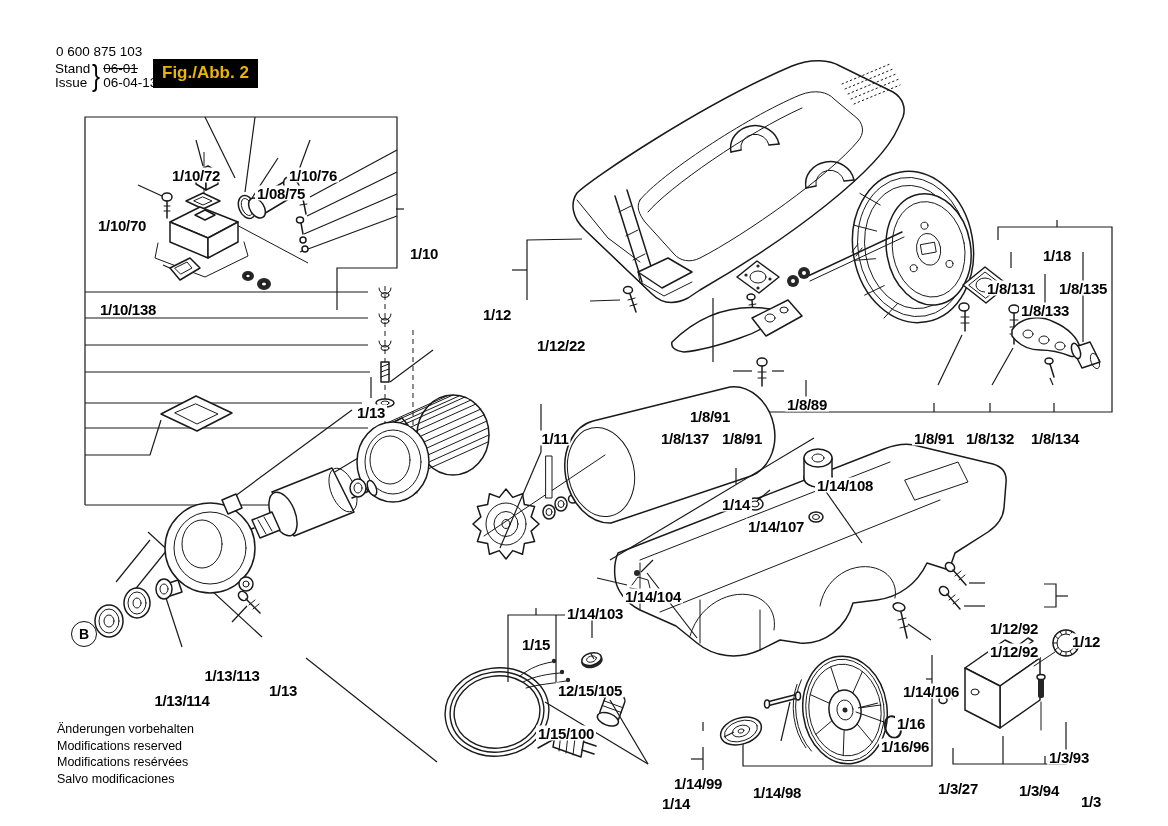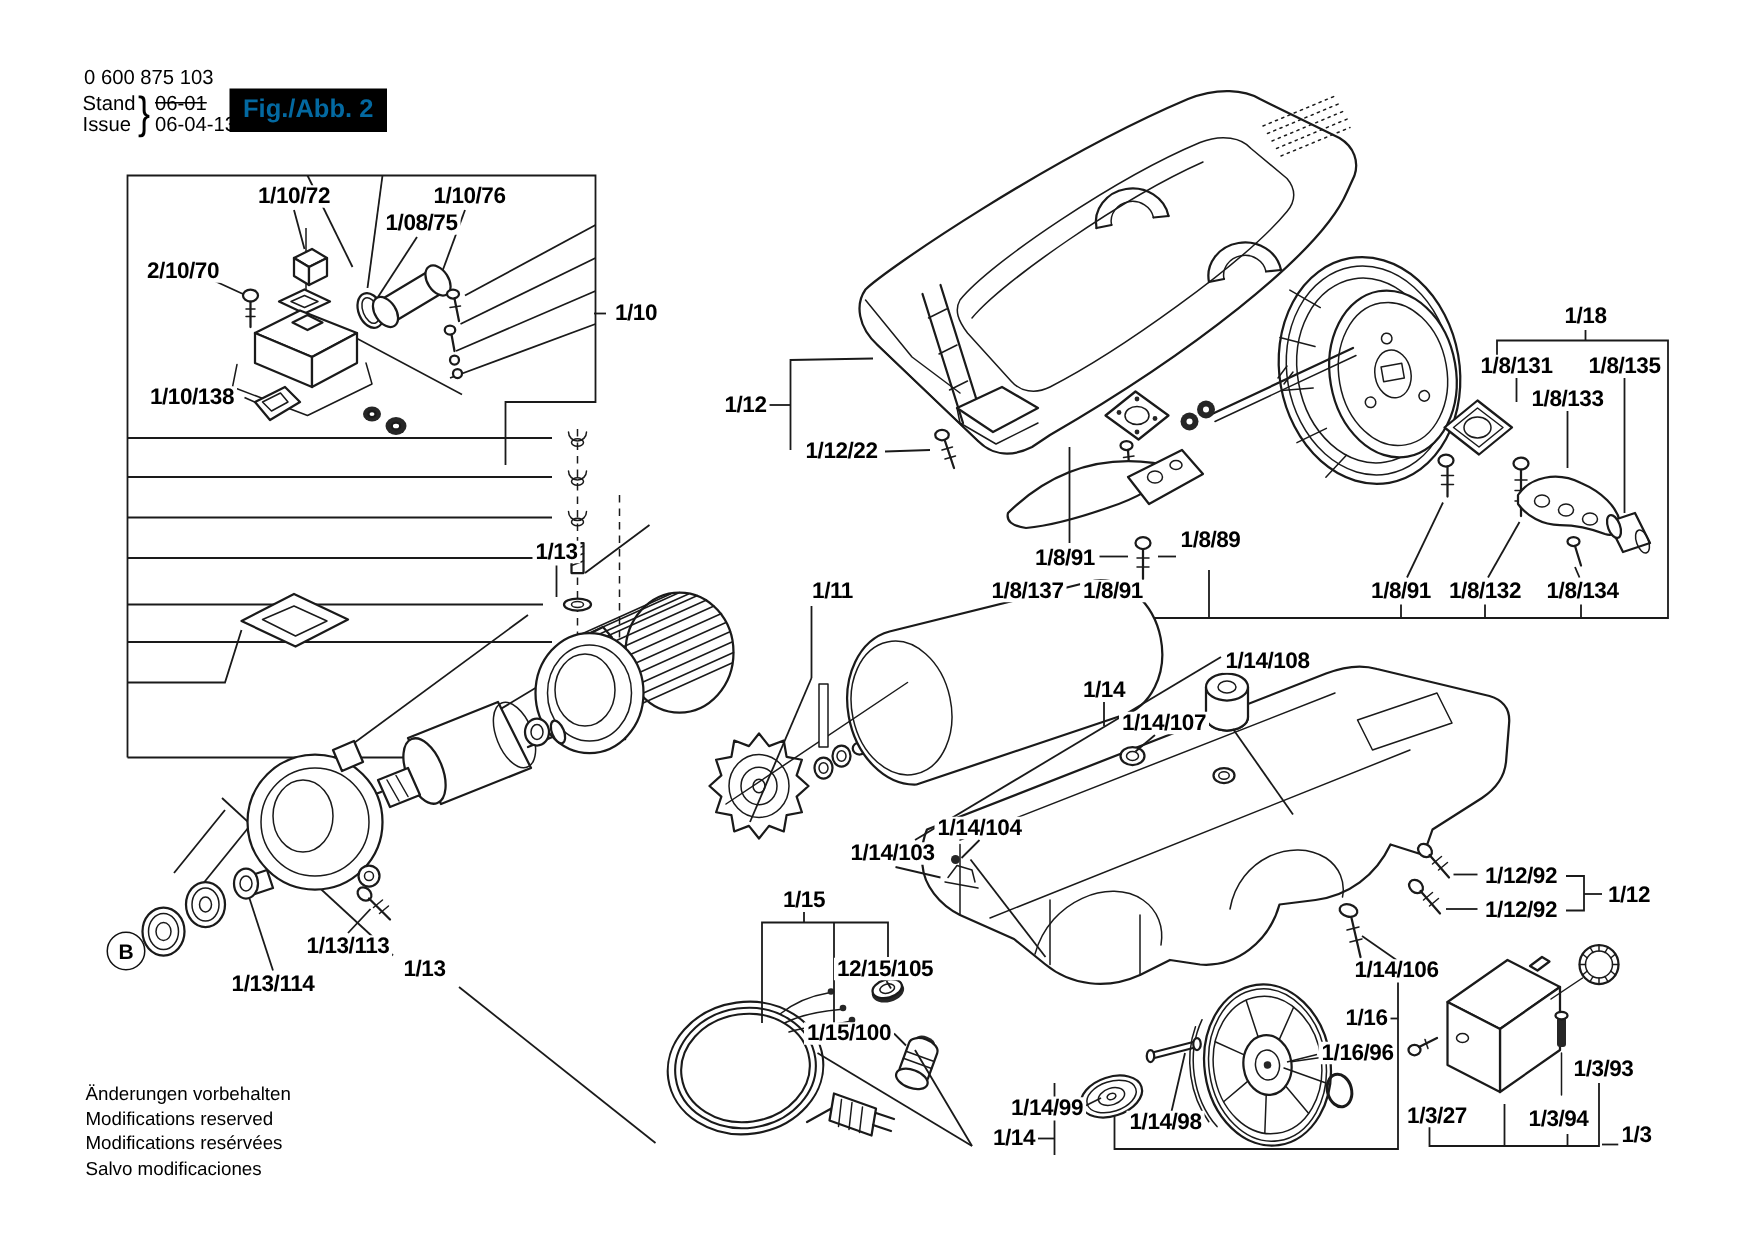--- a/index.html
+++ b/index.html
@@ -7,30 +7,30 @@
         font-family:"Liberation Sans",sans-serif;color:#000;overflow:hidden;margin:0 auto;padding-left:20px;}
   svg.art{position:absolute;left:0;top:0;z-index:1;}
   svg.art *{vector-effect:non-scaling-stroke;}
   .g{stroke:#1a1a1a;fill:none;stroke-width:1.5;stroke-linecap:round;stroke-linejoin:round;}
   .ld{stroke:#1a1a1a;fill:none;stroke-width:1.2;stroke-linecap:butt;}
   .w{fill:#fff;}
   .dk{fill:#262626;stroke:none;}
   .thin{stroke-width:1;}
   .lbl{position:absolute;z-index:2;transform:translate(-50%,-50%);
        font-weight:bold;font-size:15px;line-height:15px;white-space:nowrap;
-       background:#fff;padding:0 2px;letter-spacing:-0.3px;}
+       background:#fff;padding:0 2px;letter-spacing:-0.3px;margin-top:44px;}
   .hdr{position:absolute;z-index:3;}
   .pn{left:56px;top:44px;font-size:13.5px;}
   .rev{left:55px;top:62px;display:flex;align-items:center;font-size:13.5px;}
   .revcol div{line-height:14px;}
   .brace{font-size:30px;font-weight:400;line-height:26px;margin:0 2px 0 1px;
          transform:scaleX(.8);display:inline-block;}
   .datecol div{line-height:14px;}
   .strike{text-decoration:line-through;}
-  .figbox{left:153px;top:59px;background:#000;color:#0369a1;font-weight:bold;
+  .figbox{left:153px;top:59px;background:#000;color:#eab308;font-weight:bold;
           font-size:17px;padding:4px 9px 5px 9px;letter-spacing:0;}
   .notes{position:absolute;left:57px;top:721px;z-index:2;font-size:12.5px;line-height:16.5px;}
   .bmark{position:absolute;z-index:2;left:84px;top:634px;transform:translate(-50%,-50%);
          width:24px;height:24px;border:1.6px solid #111;border-radius:50%;
          display:flex;align-items:center;justify-content:center;
          font-weight:bold;font-size:14px;background:#fff;}
 </style>
 </head>
 <body>
 
@@ -576,21 +576,21 @@
   <div class="datecol">
     <div class="strike">06-01</div>
     <div>06-04-13</div>
   </div>
 </div>
 <div class="hdr figbox">Fig./Abb. 2</div>
 
 <div class="lbl" style="left:196px;top:131px">1/10/72</div>
 <div class="lbl" style="left:313px;top:131px">1/10/76</div>
 <div class="lbl" style="left:281px;top:149px">1/08/75</div>
-<div class="lbl" style="left:122px;top:181px">2/10/70</div>
+<div class="lbl" style="left:122px;top:181px">1/10/70</div>
 <div class="lbl" style="left:424px;top:209px">1/10</div>
 <div class="lbl" style="left:128px;top:265px">1/10/138</div>
 <div class="lbl" style="left:497px;top:270px">1/12</div>
 <div class="lbl" style="left:561px;top:301px">1/12/22</div>
 <div class="lbl" style="left:1057px;top:211px">1/18</div>
 <div class="lbl" style="left:1011px;top:244px">1/8/131</div>
 <div class="lbl" style="left:1083px;top:244px">1/8/135</div>
 <div class="lbl" style="left:1045px;top:266px">1/8/133</div>
 <div class="lbl" style="left:710px;top:372px">1/8/91</div>
 <div class="lbl" style="left:807px;top:360px">1/8/89</div>

